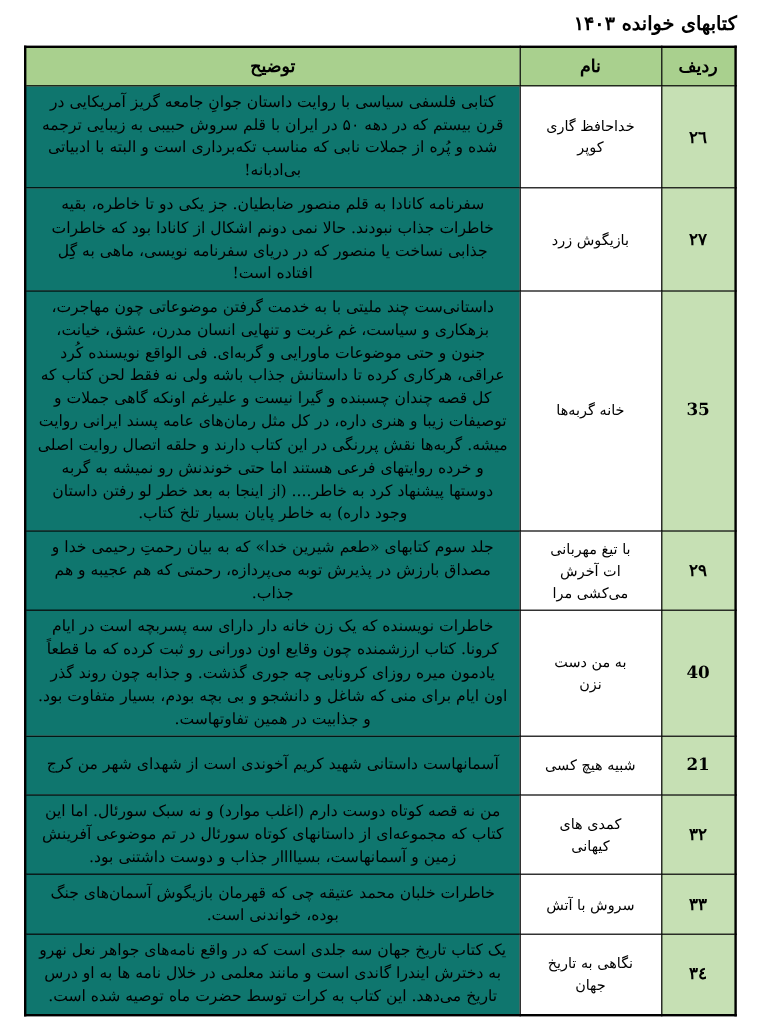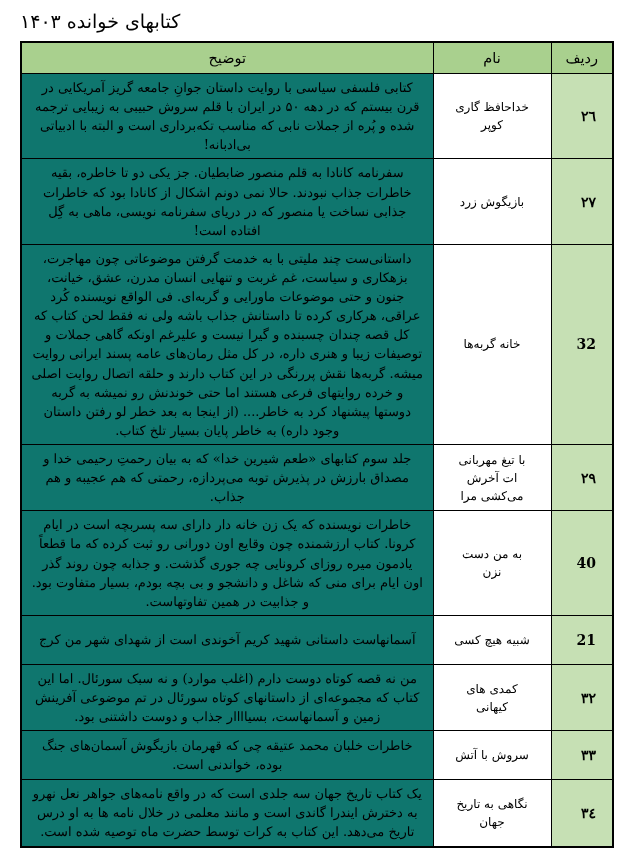--- a/index.html
+++ b/index.html
@@ -14,50 +14,50 @@
     width: 634px;
     min-height: 858px;
     background: #ffffff;
     color: var(--text-color);
     font-family: "DejaVu Serif", serif;
   }
   .page { padding: 6px 20px 0 20px; }
 
   .title {
     direction: rtl;
-    text-align: left;
-    font-size: 19px;
-    font-weight: normal;
+    text-align: right;
+    font-size: 16px;
+    font-weight: bold;
     margin: 4px 0 9px 0;
   }
 
   table.books {
     width: 100%;
     border-collapse: collapse;
     direction: rtl;
     border: 2px solid var(--border-color);
     table-layout: fixed;
   }
   table.books th, table.books td {
     border: 1px solid var(--border-color);
     vertical-align: middle;
   }
   col.c-radif { width: 62px; }
   col.c-name  { width: 118px; }
 
   th {
     background: var(--header-bg);
     font-size: 14.5px;
-    font-weight: normal;
+    font-weight: bold;
     text-align: center;
     padding: 7px 4px;
   }
   td.radif {
     background: var(--radif-bg);
-    text-align: right;
+    text-align: center;
     font-weight: bold;
     font-size: 14px;
     padding: 16px;
   }
   td.name {
     text-align: center;
     font-size: 12px;
     line-height: 1.5;
     padding: 4px 19px;
     background: #ffffff;
@@ -114,21 +114,21 @@
         <td class="radif">٢٦</td>
         <td class="name">خداحافظ گاری کوپر</td>
         <td class="desc">کتابی فلسفی سیاسی با روایت داستان جوانِ جامعه گریز آمریکایی در قرن بیستم که در دهه ۵۰ در ایران با قلم سروش حبیبی به زیبایی ترجمه شده و پُره از جملات نابی که مناسب تکه‌برداری است و البته با ادبیاتی بی‌ادبانه!</td>
       </tr>
       <tr>
         <td class="radif">٢٧</td>
         <td class="name">بازیگوش زرد</td>
         <td class="desc">سفرنامه کانادا به قلم منصور ضابطیان. جز یکی دو تا خاطره، بقیه خاطرات جذاب نبودند. حالا نمی دونم اشکال از کانادا بود که خاطرات جذابی نساخت یا منصور که در دریای سفرنامه نویسی، ماهی به گِل افتاده است!</td>
       </tr>
       <tr>
-        <td class="radif">32</td>
+        <td class="radif">35</td>
         <td class="name">خانه گربه‌ها</td>
         <td class="desc">داستانی‌ست چند ملیتی با به خدمت گرفتن موضوعاتی چون مهاجرت، بزهکاری و سیاست، غم غربت و تنهایی انسان مدرن، عشق، خیانت، جنون و حتی موضوعات ماورایی و گربه‌ای. فی الواقع نویسنده کُرد عراقی، هرکاری کرده تا داستانش جذاب باشه ولی نه فقط لحن کتاب که کل قصه چندان چسبنده و گیرا نیست و علیرغم اونکه گاهی جملات و توصیفات زیبا و هنری داره، در کل مثل رمان‌های عامه پسند ایرانی روایت میشه. گربه‌ها نقش پررنگی در این کتاب دارند و حلقه اتصال روایت اصلی و خرده روایتهای فرعی هستند اما حتی خوندنش رو نمیشه به گربه دوستها پیشنهاد کرد به خاطر.... (از اینجا به بعد خطر لو رفتن داستان وجود داره) به خاطر پایان بسیار تلخ کتاب.</td>
       </tr>
       <tr>
         <td class="radif">٢٩</td>
         <td class="name">با تیغ مهربانی ات آخرش می‌کشی مرا</td>
         <td class="desc">جلد سوم کتابهای «طعم شیرین خدا» که به بیان رحمتِ رحیمی خدا و مصداق بارزش در پذیرش توبه می‌پردازه، رحمتی که هم عجیبه و هم جذاب.</td>
       </tr>
       <tr>
         <td class="radif">40</td>

